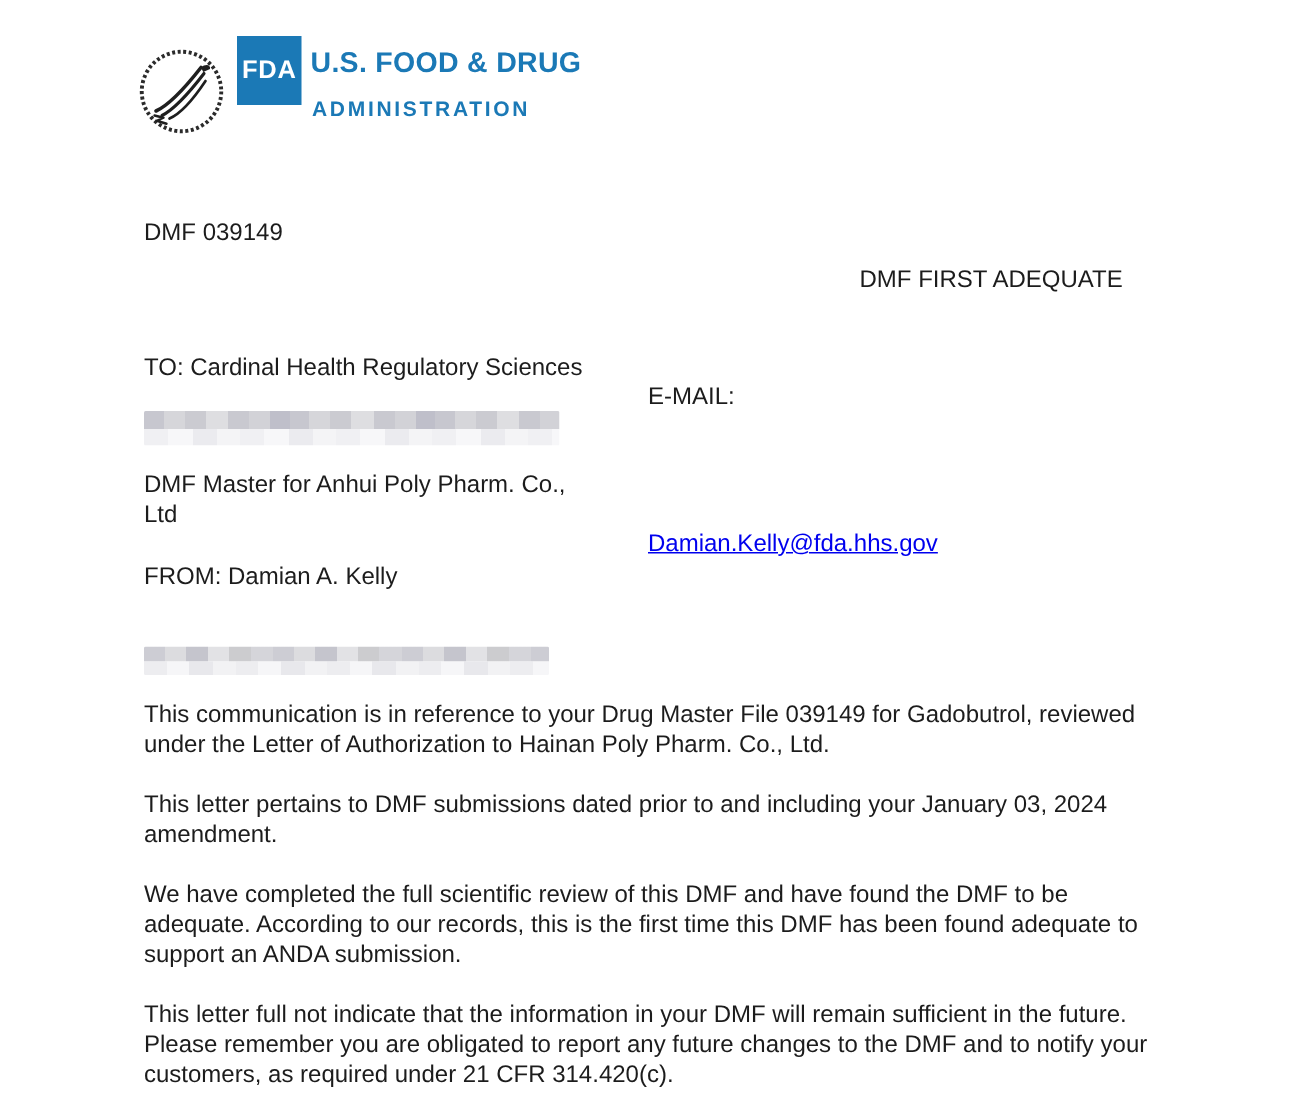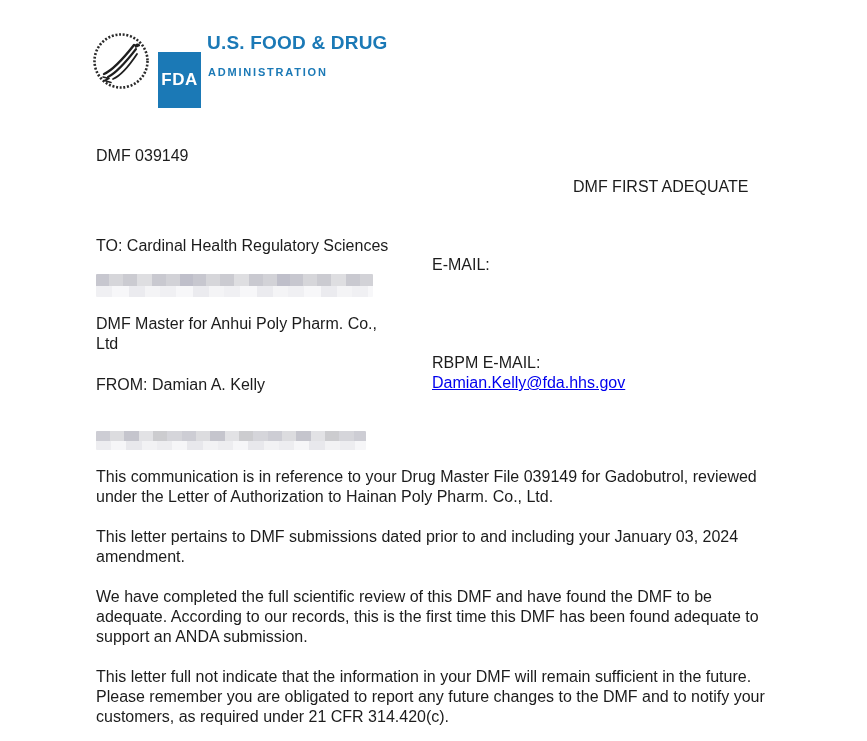--- a/index.html
+++ b/index.html
@@ -13,33 +13,33 @@
     font-size: 16px;
     line-height: 20px;
     color: #1c1c1c;
     overflow: hidden;
   }
   .abs { position: absolute; }
 
   
   .hhs-seal { left: 92px; top: 32px; width: 58px; height: 58px; }
   .fda-square {
-    left: 158px; top: 52px; width: 43px; height: 56px;
+    left: 158px; top: 24px; width: 43px; height: 46px;
     background: #1b79b6; color: #ffffff;
     display: flex; align-items: center; justify-content: center;
     font-weight: 700; font-size: 17px; letter-spacing: 0.5px;
   }
   .wordmark1 {
     left: 207px; top: 32px;
     color: #1b79b6; font-weight: 700; font-size: 19px; line-height: 22px;
     letter-spacing: 0.2px; white-space: nowrap;
   }
   .wordmark2 {
     left: 208px; top: 66px;
-    color: #1b79b6; font-weight: 700; font-size: 11px; line-height: 12px;
+    color: #1b79b6; font-weight: 700; font-size: 14px; line-height: 12px;
     letter-spacing: 1.8px; white-space: nowrap;
   }
 
   
   .dmf-number { left: 96px; top: 146px; white-space: nowrap; text-align: center; }
   .classification { left: 573px; top: 177px; font-weight: 400; white-space: nowrap; }
 
   
   .to-line   { left: 96px; top: 236px; white-space: nowrap; }
   .agent-line{ left: 96px; top: 314px; width: 300px; }
@@ -101,21 +101,20 @@
       <div class="rrow b"></div>
   </div>
 
   <div class="abs email-block">
     <div>E-MAIL:</div>
   </div>
 
   <div class="abs agent-line">DMF Master for Anhui Poly Pharm. Co., Ltd</div>
 
   <div class="abs rbpm-block">
-    <div>RBPM E-MAIL:</div>
     <a href="#">Damian.Kelly@fda.hhs.gov</a>
   </div>
 
   <div class="abs from-line">FROM: Damian A. Kelly</div>
 
   <div class="abs redaction r2">
     <div class="rrow a"></div>
       <div class="rrow b"></div>
   </div>
 

